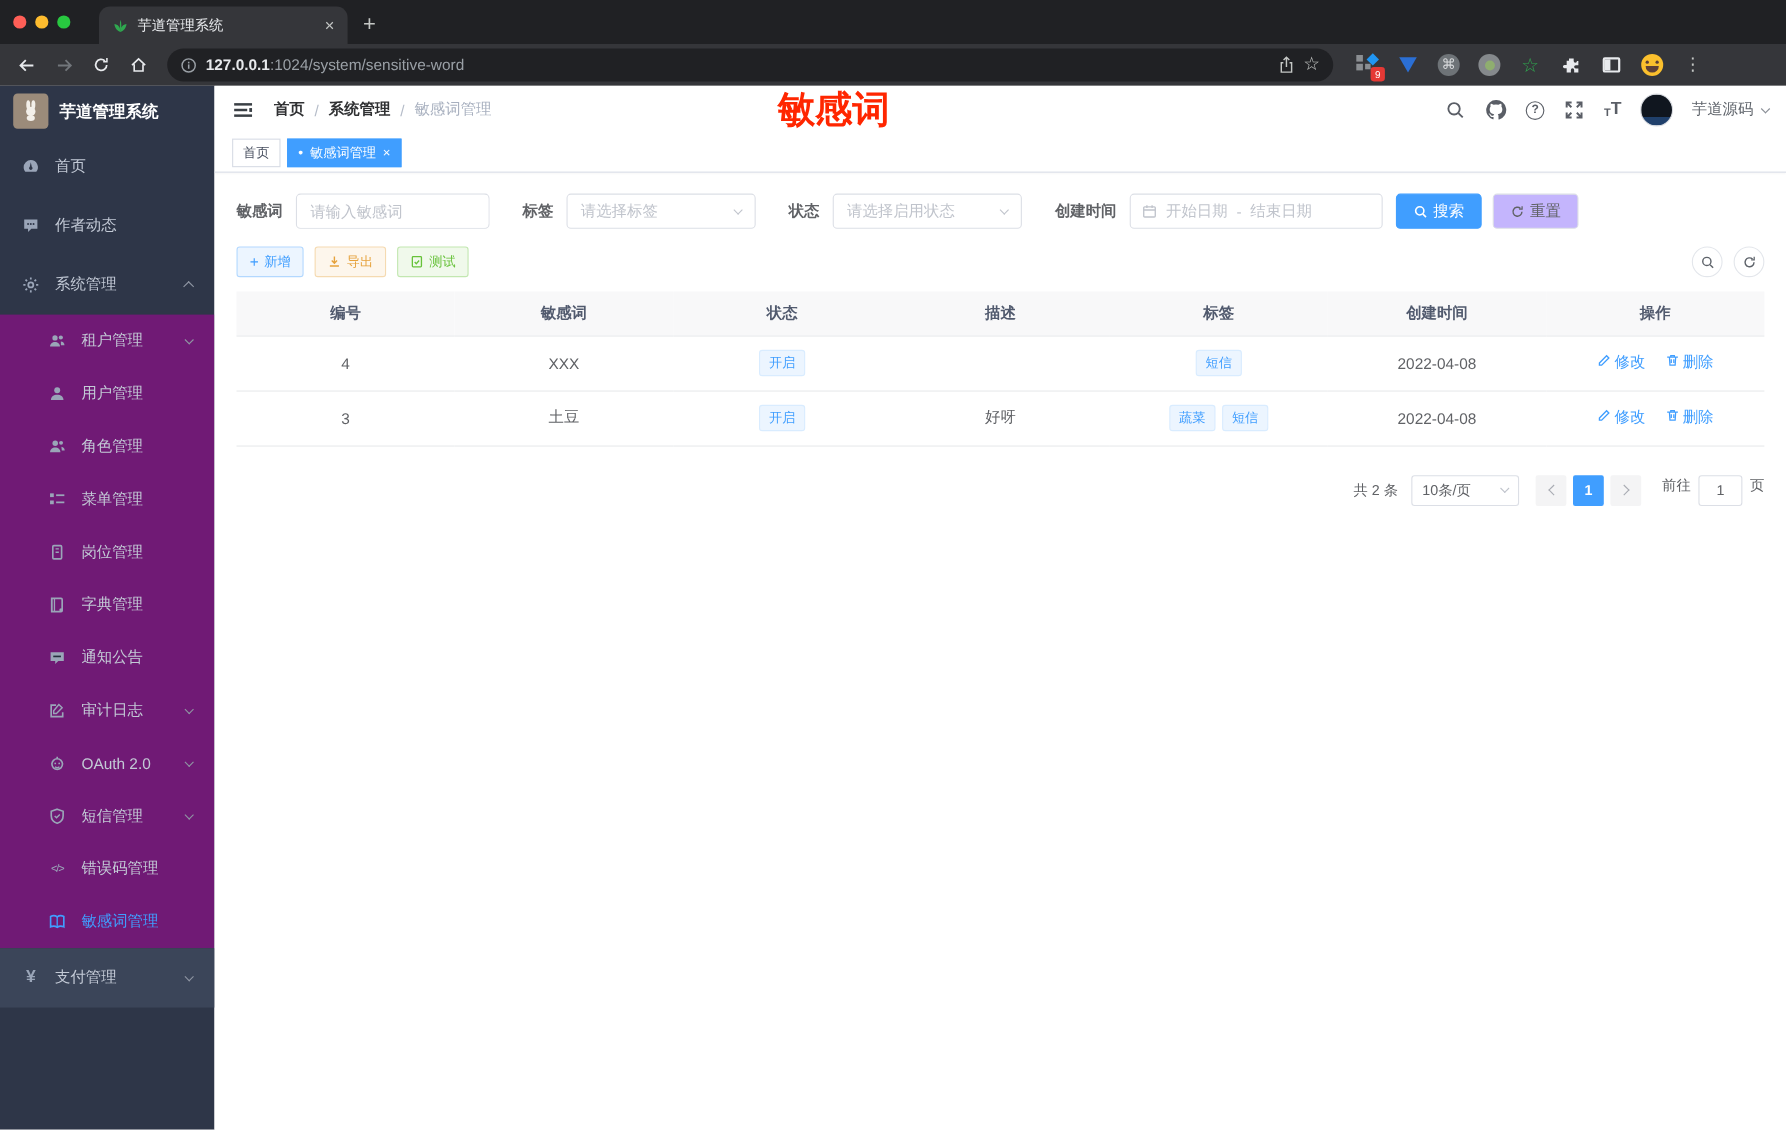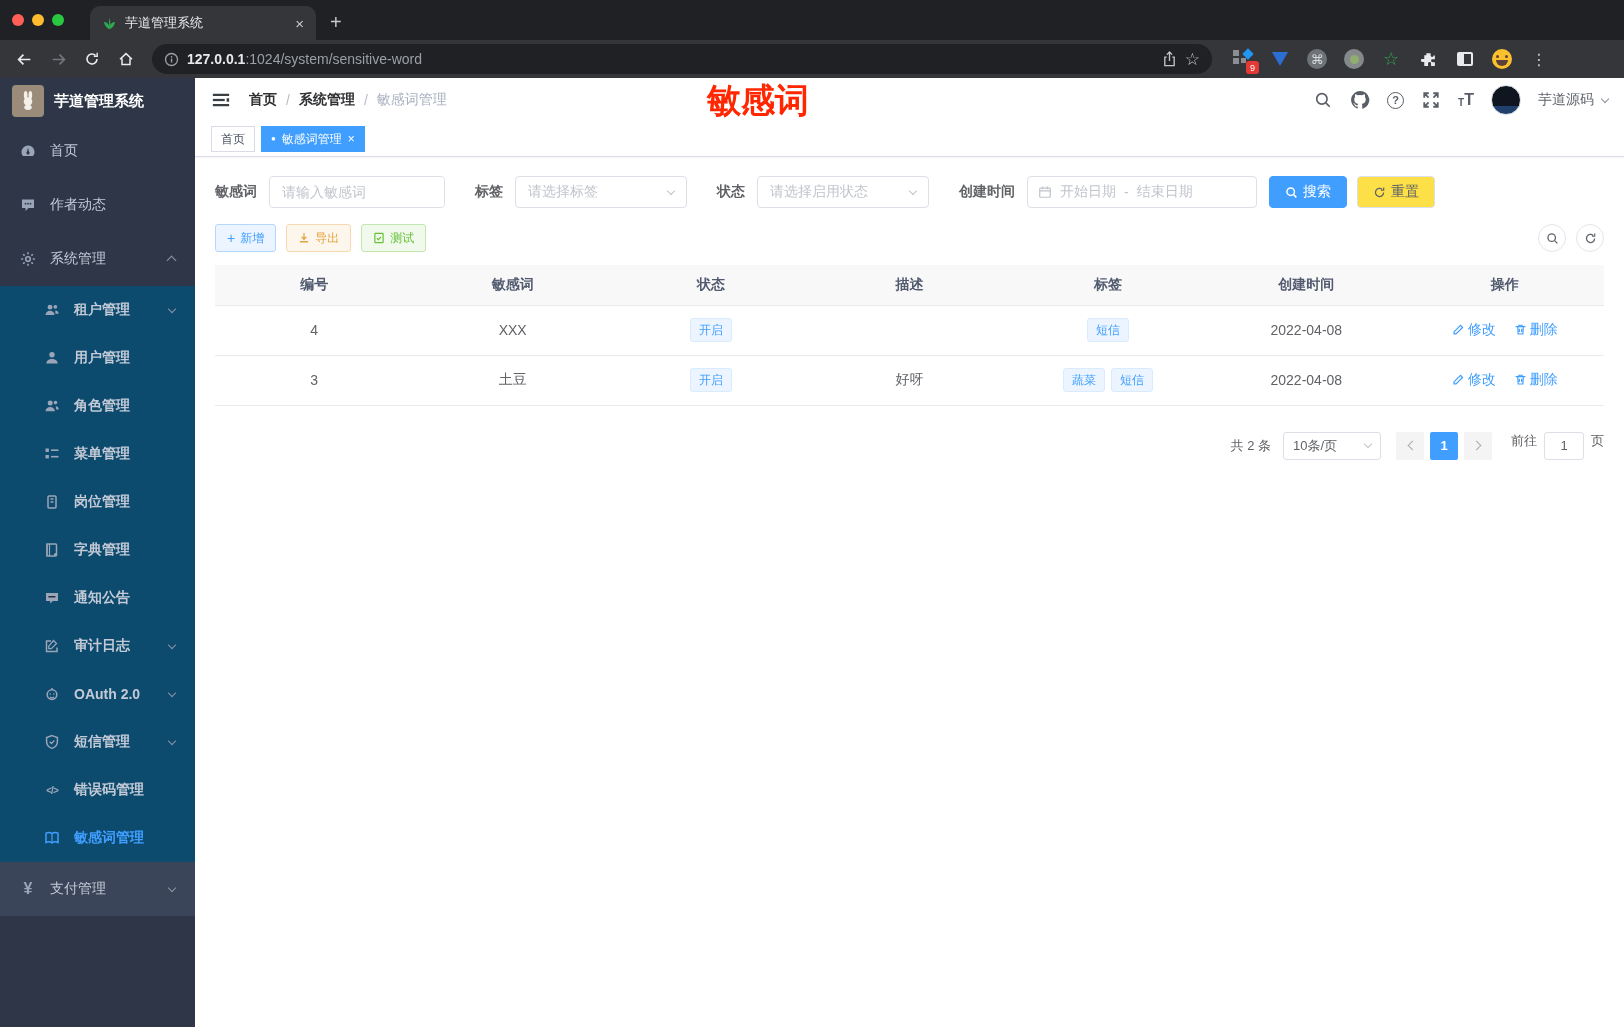--- a/index.html
+++ b/index.html
@@ -45,21 +45,21 @@
 
   
   .sidebar { width:195px; background:#2e3648; flex:none; display:flex; flex-direction:column; color:#c3cad6; }
   .logo-row { height:46px; display:flex; align-items:center; gap:10px; padding:0 12px; flex:none; }
   .logo-img { width:32px; height:32px; border-radius:4px; background:#9b8b7a; display:flex; align-items:center; justify-content:center; }
   .logo-title { color:#ffffff; font-size:15px; font-weight:700; white-space:nowrap; }
   .menu { flex:1; overflow:hidden; }
   .mi { height:54px; display:flex; align-items:center; gap:14px; padding:0 20px; font-size:14px; position:relative; }
   .mi .ico { width:16px; height:16px; flex:none; color:#9aa5b8; display:flex; align-items:center; justify-content:center; }
   .mi .lbl { flex:1; white-space:nowrap; }
-  .submenu { background:#0c4a6e;font-weight:bold; }
+  .submenu { background:#701a75; }
   .submenu .mi { height:48px; padding-left:44px; }
   .mi.active { color:#409eff; }
   .mi.active .ico { color:#409eff; }
   .mi.hl { background:#3b4559; }
   .chev { display:inline-block; width:7px; height:7px; border-right:1.5px solid #8f96a3; border-bottom:1.5px solid #8f96a3; transform:rotate(45deg); margin-top:-3px; }
   .chev.up { transform:rotate(-135deg); margin-top:3px; }
   .chev.sm { width:6px; height:6px; }
   .code-txt { font-size:10px; letter-spacing:-1px; color:#9aa5b8; }
   .yen-txt { font-size:16px; font-weight:700; color:#c3cad6; }
 
@@ -95,38 +95,38 @@
   .inp, .sel, .daterange { height:32px; border:1px solid #dcdfe6; border-radius:4px; background:#fff; display:flex; align-items:center; font-size:14px; color:#606266; }
   .inp input { border:none; outline:none; width:100%; height:100%; padding:0 12px; font-size:14px; color:#606266; border-radius:4px; font-family:inherit; }
   .inp input::placeholder, .goto-inp::placeholder { color:#c0c4cc; }
   .inp { width:176px; }
   .sel { width:172px; padding:0 12px; justify-content:space-between; color:#c0c4cc; }
   .daterange { width:230px; padding:0 10px; gap:8px; color:#c0c4cc; }
   .daterange .dsep { color:#c0c4cc; }
   .cal-ico { color:#c0c4cc; display:flex; }
   .btn { height:32px; border-radius:4px; display:inline-flex; align-items:center; justify-content:center; gap:5px; font-size:14px; padding:0 15px; border:1px solid transparent; }
   .btn-primary { background:#409eff; color:#fff; border-color:#409eff; margin-right:10px; }
-  .btn-plain { background:#fde047; color:#606266; border-color:#dcdfe6; }
+  .btn-plain { background:#c4b5fd; color:#606266; border-color:#dcdfe6; }
 
   
   .actions { display:flex; align-items:center; margin-bottom:13px; }
   .abtn { height:28px; padding:0 11px; font-size:12px; border-radius:3px; display:inline-flex; align-items:center; gap:5px; margin-right:10px; border:1px solid; }
   .a-add { color:#409eff; background:#ecf5ff; border-color:#b3d8ff; }
   .a-exp { color:#e6a23c; background:#fdf6ec; border-color:#f5dab1; }
   .a-test { color:#67c23a; background:#f0f9eb; border-color:#c2e7b0; }
   .plus-g { font-size:14px; line-height:1; }
   .right-tools { margin-left:auto; display:flex; gap:10px; }
   .cbtn { width:28px; height:28px; border-radius:50%; border:1px solid #e3e6eb; background:#fff; color:#5f646b; display:flex; align-items:center; justify-content:center; }
 
   
   table { width:100%; border-collapse:collapse; table-layout:fixed; }
   th { background:#f8f8f9; color:#515a6e; font-size:14px; font-weight:700; height:40px; border-bottom:1px solid #e8eaec; }
   td { height:50px; text-align:center; font-size:14px; color:#606266; border-bottom:1px solid #e8eaec; }
   .tag { display:inline-block; height:24px; line-height:22px; padding:0 8px; font-size:12px; color:#409eff; background:#ecf5ff; border:1px solid #d9ecff; border-radius:3px; margin:0 3px; }
-  .oplink { color:#409eff; display:inline-flex; align-items:center; gap:3px; margin:0 7px; font-size:14px; }
+  .oplink { color:#409eff; display:inline-flex; gap:3px; margin:0 7px; font-size:14px; }
 
   
   .pager { display:flex; align-items:center; justify-content:flex-end; margin-top:26px; font-size:13px; color:#606266; }
   .pg-total { margin-right:12px; }
   .pg-size { width:98px; height:28px; border:1px solid #dcdfe6; border-radius:3px; display:flex; align-items:center; justify-content:space-between; padding:0 9px; color:#606266; margin-right:12px; }
   .pg-btn { width:28px; height:28px; border-radius:2px; background:#f4f4f5; color:#a8abb2; display:flex; align-items:center; justify-content:center; margin:0 3px; }
   .pg-btn .chev { border-color:#a8abb2; }
   .chev.left { transform:rotate(135deg); margin:0 -2px 0 2px; }
   .chev.right { transform:rotate(-45deg); margin:0 2px 0 -2px; }
   .pg-cur { width:28px; height:28px; border-radius:2px; background:#409eff; color:#fff; display:flex; align-items:center; justify-content:center; font-weight:700; margin:0 3px; }

